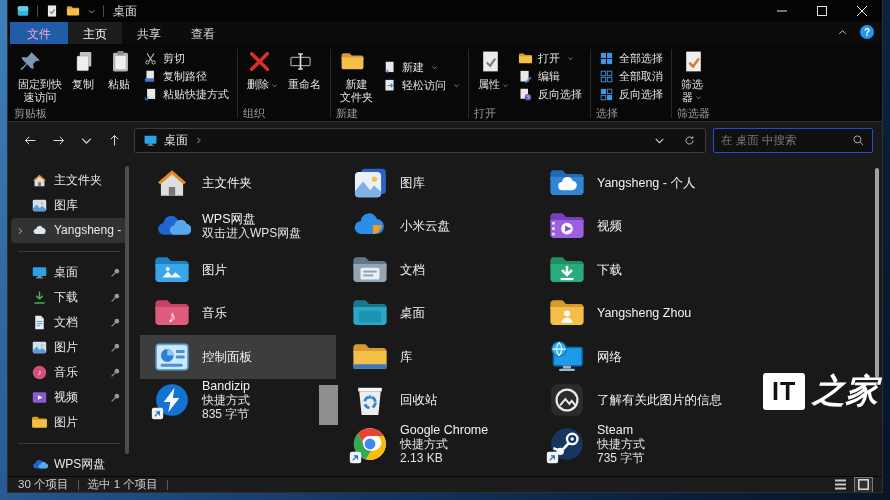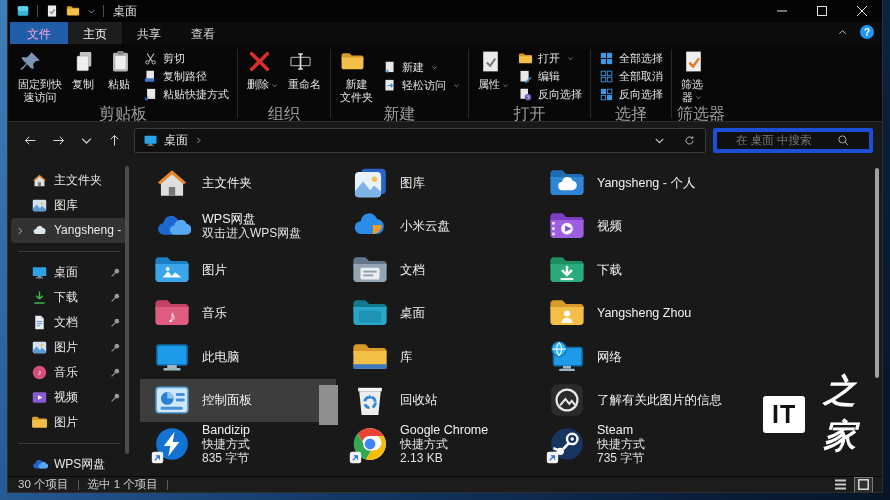--- a/index.html
+++ b/index.html
@@ -33,21 +33,21 @@
   .ts-right{position:absolute;right:8px;top:3px;display:flex;align-items:center;gap:12px}
   .ts-chev{width:11px;height:11px}
   .ts-help{width:14px;height:14px;border-radius:50%;background:#2196f3;color:#fff;font-size:10px;
            font-weight:700;display:flex;align-items:center;justify-content:center}
 
   
   .ribbon{height:78px;background:#080808;display:flex;align-items:stretch;padding:2px 0 0 3px;
           border-bottom:1px solid #2e2e2e;flex:none}
   .rb-group{display:flex;flex-direction:column;padding:0 3px}
   .rb-row{display:flex;flex:1;align-items:stretch;gap:2px}
-  .rb-group-label{height:15px;text-align:center;font-size:16px;color:#9d9d9d;line-height:15px;white-space:nowrap}
+  .rb-group-label{height:15px;font-size:11px;color:#9d9d9d;line-height:15px;white-space:nowrap}
   .rb-sep{width:1px;background:#2a2a2a;margin:3px 2px 3px}
   .rb-large{display:flex;flex-direction:column;align-items:flex-start;padding:3px 4px 0;min-width:34px;gap:4px}
   .rb-large .icon{width:25px;height:25px;flex:none}
   .rb-label{font-size:11px;color:#e4e4e4;text-align:center;line-height:12.5px;white-space:nowrap}
   .rb-stack{display:flex;flex-direction:column;justify-content:center;gap:1px;padding:0 3px}
   .rb-small{display:flex;align-items:center;gap:5px;font-size:11px;color:#e4e4e4;height:17px;white-space:nowrap}
   .rb-small .icon{width:15px;height:15px;flex:none}
   .rb-arrow{display:inline-block;vertical-align:middle;margin-left:2px}
   .rb-arrow svg{width:7px;height:7px}
 
@@ -56,22 +56,22 @@
   .nav-btn{width:26px;height:24px;display:flex;align-items:center;justify-content:center}
   .nav-btn svg{width:15px;height:15px}
   .addr-box{flex:1;height:25px;border:1px solid #3c3c3c;background:#101010;display:flex;align-items:center;
             padding:0 4px 0 8px;gap:6px;margin:0 5px;border-radius:2px}
   .addr-ic{width:15px;height:15px;flex:none}
   .crumb{font-size:12px;color:#eaeaea}
   .crumb-chev{width:9px;height:9px}
   .addr-sp{flex:1}
   .addr-btn{width:24px;height:22px;display:flex;align-items:center;justify-content:center}
   .addr-btn svg{width:13px;height:13px}
-  .search-box{width:160px;height:25px;border:4px solid #1d4ed8;background:#101010;display:flex;
-              align-items:center;padding:0 19px;border-radius:2px}
+  .search-box{width:160px;height:25px;border:1px solid #1d4ed8;background:#101010;display:flex;
+              align-items:center;padding:0 7px;border-radius:2px}
   .search-box input{flex:1;min-width:0;background:none;border:none;outline:none;color:#a8a8a8;font-size:11.5px;
                     font-family:"Liberation Sans","DejaVu Sans",sans-serif}
   .search-ic{width:13px;height:13px;flex:none}
 
   
   .bodyrow{flex:1;display:flex;min-height:0}
   #sidebar{width:122px;flex:none;padding-top:10px;position:relative;overflow:hidden}
   .sb-item{height:25px;display:flex;align-items:center;gap:6px;padding:0 5px 0 4px;margin:0 3px;
            font-size:12px;color:#e8e8e8;border-radius:4px;white-space:nowrap;overflow:hidden}
   .sb-sel{background:#323232}
@@ -90,21 +90,21 @@
   .tile-icon svg{width:100%;height:100%}
   .badge{position:absolute;left:-2px;bottom:-1px;width:13px;height:13px}
   .tile-text{min-width:0}
   .tile-name{font-size:12.5px;color:#f2f2f2;line-height:14px;white-space:nowrap}
   .tile-line{font-size:12px;color:#e2e2e2;line-height:14px;white-space:nowrap}
   .main-scroll{position:absolute;right:3px;top:10px;width:4px;height:210px;background:#a2a2a2;border-radius:2px}
   .gray-artifact{position:absolute;left:189px;top:227px;width:19px;height:40px;background:#8f8f8f}
 
   
   .wm{position:absolute;left:633px;top:211px;color:#fff}
-  .wm-row{display:flex;align-items:center;gap:18px}
+  .wm-row{display:flex;align-items:center;gap:7px}
   .wm-box{background:#fff;color:#121212;font-weight:700;font-size:25px;height:37px;padding:0 9px;
           display:flex;align-items:center;border-radius:3px;position:relative;letter-spacing:1px}
   .wm-box::after{content:"";position:absolute;left:11px;bottom:-7px;width:0;height:0;
                  border:8px solid transparent;border-top-color:#fff;border-left-width:3px;border-right-width:6px}
   .wm-cn{font-family:"DejaVu Serif","Liberation Serif",serif;font-style:italic;font-weight:700;font-size:33px}
   .wm-url{font-size:14.5px;font-weight:700;margin-top:11px;letter-spacing:.3px}
 
   
   .statusbar{height:16px;background:#1c1c1c;border-top:1px solid #060606;display:flex;align-items:center;
              padding:0 10px;gap:9px;font-size:11.5px;color:#cfcfcf;flex:none}
@@ -723,32 +723,20 @@
                 <svg viewBox="0 0 24 24" xmlns="http://www.w3.org/2000/svg">
                   <path fill="#c24366" d="M1.5 6c0-1.1.9-2 2-2h5.6l2.3 2.3h9.1c1.1 0 2 .9 2 2v1.2H1.5z"></path>
                   <path fill="#e05c7e" d="M1.5 8.2h21v9.3c0 1.1-.9 2-2 2h-17c-1.1 0-2-.9-2-2z"></path>
                   <text x="12" y="17.5" font-size="10.5" fill="#fff" text-anchor="middle">♪</text>
                 </svg>
               </span>
               <div class="tile-text">
                 <div class="tile-name">音乐</div>
               </div>
             </div>
-            <div class="tile">
-              <span class="tile-icon">
-                <svg viewBox="0 0 24 24" xmlns="http://www.w3.org/2000/svg">
-                  <rect x="2.5" y="4.5" width="19" height="12.5" rx="1.2" fill="#1e9be8" stroke="#0c6cad" stroke-width="1"></rect>
-                  <rect x="9" y="17" width="6" height="2" fill="#9fb6c4"></rect>
-                  <rect x="6.5" y="19" width="11" height="1.6" rx=".8" fill="#9fb6c4"></rect>
-                </svg>
-              </span>
-              <div class="tile-text">
-                <div class="tile-name">此电脑</div>
-              </div>
-            </div>
             <div class="tile tile-sel">
               <span class="tile-icon">
                 <svg viewBox="0 0 24 24" xmlns="http://www.w3.org/2000/svg">
                   <rect x="2" y="4" width="20" height="16" rx="2" fill="#cfe9fb" stroke="#5ba6d8"></rect>
                   <circle cx="9" cy="11" r="4" fill="#2b7fd4"></circle>
                   <path d="M9 7a4 4 0 0 1 4 4H9z" fill="#8ec7f2"></path>
                   <rect x="14.5" y="7.5" width="5.5" height="2" rx=".5" fill="#4a90d9"></rect>
                   <rect x="14.5" y="11" width="5.5" height="2" rx=".5" fill="#4a90d9"></rect>
                   <rect x="4.8" y="16.3" width="14" height="1.8" rx=".9" fill="#4a90d9"></rect>
                 </svg>

